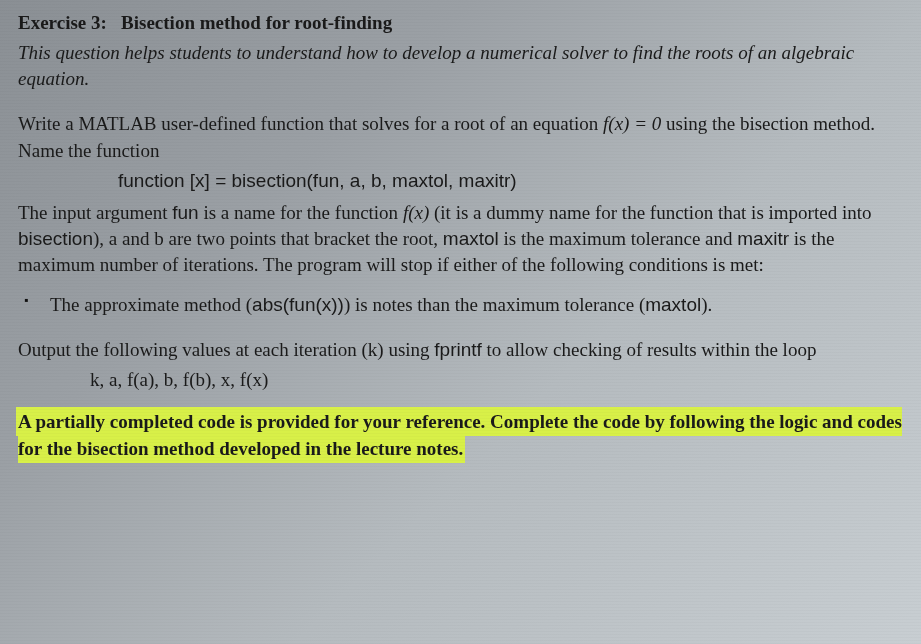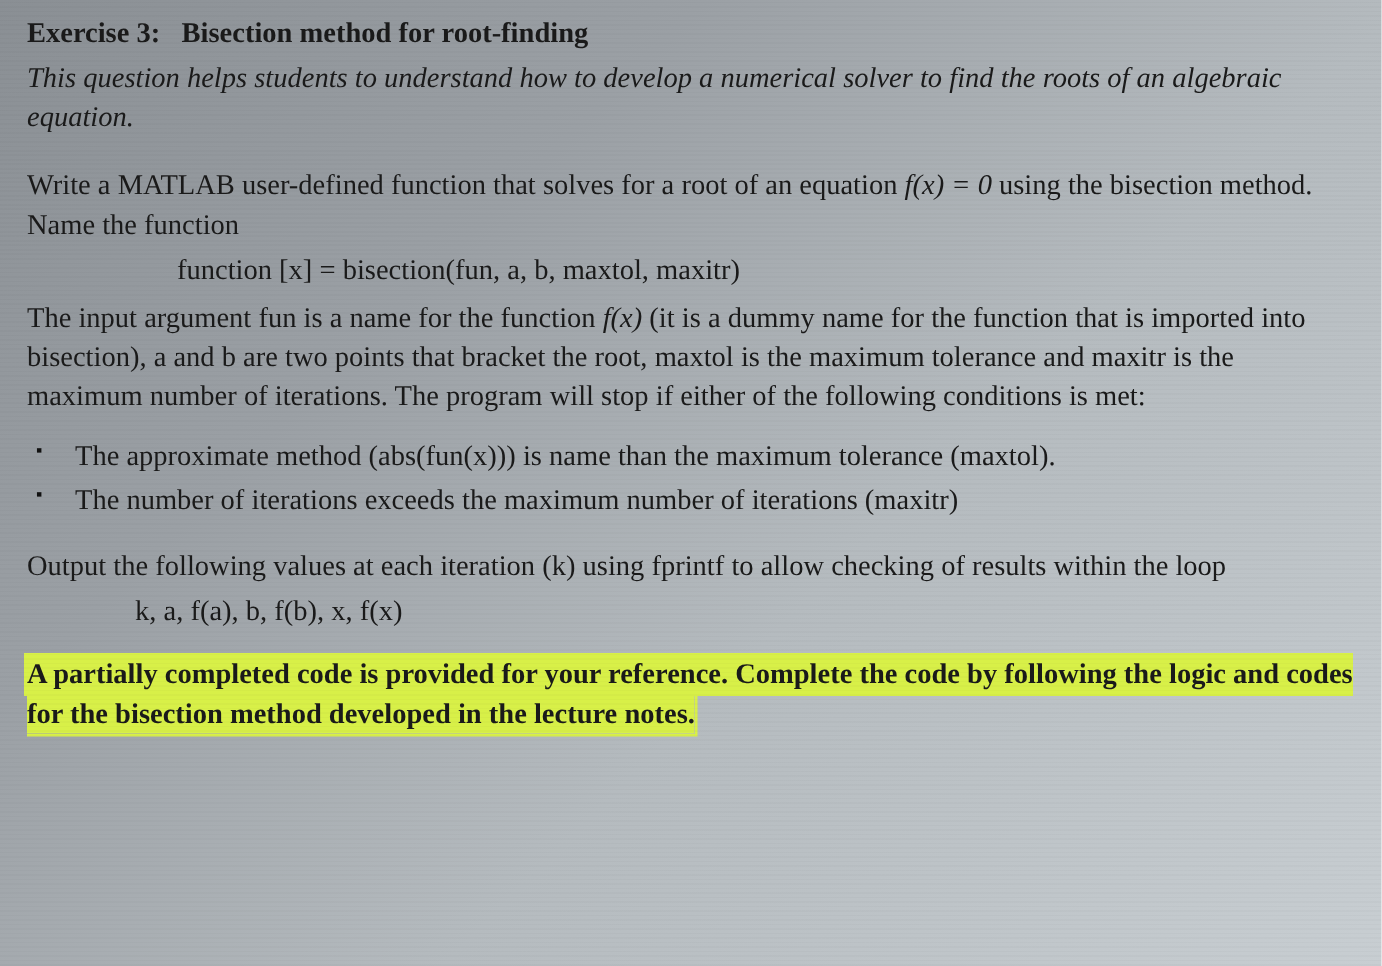--- a/index.html
+++ b/index.html
@@ -19,21 +19,21 @@
     position: absolute;
     inset: 0;
     background: repeating-linear-gradient(0deg, rgba(0,0,0,0.02) 0px, rgba(0,0,0,0.02) 1px, transparent 1px, transparent 3px);
     pointer-events: none;
   }
   .title-line { margin-bottom: 6px; }
   .title-label { font-weight: bold; }
   .title-text { font-weight: bold; }
   .intro { font-style: italic; margin-bottom: 20px; line-height: 1.35; }
   .para { margin-bottom: 6px; line-height: 1.38; }
-  .code { font-family: Liberation Serif, serif; font-size: 19px; }
+  .code { font-family: Liberation Sans, sans-serif; font-size: 19px; }
   .func-sig { text-align: left; padding-left: 100px; margin: 6px 0 8px 0; }
   .math { font-style: italic; font-family: "Times New Roman", serif; }
   ul.conds { list-style: none; margin: 14px 0 18px 0; }
   ul.conds li { position: relative; padding-left: 32px; line-height: 1.38; margin-bottom: 2px; }
   ul.conds li::before {
     content: "▪";
     position: absolute;
     left: 6px;
     top: 0;
     font-size: 12px;
@@ -68,24 +68,21 @@
 </div>
 
 <div class="code func-sig">function [x] = bisection(fun, a, b, maxtol, maxitr)</div>
 
 <div class="para">
   <span>The input argument </span><span class="code">fun</span><span> is a name for the function </span><span class="math">f(x)</span><span> (it is a dummy name for the function that is imported into </span><span class="code">bisection</span><span>), a and b are two points that bracket the root, </span><span class="code">maxtol</span><span> is the maximum tolerance and </span><span class="code">maxitr</span><span> is the maximum number of iterations.  The program will stop if either of the following conditions is met:</span>
 </div>
 
 <ul class="conds">
   <li>
-    <span>The approximate method (</span><span class="code">abs(fun(x))</span><span>) is name than the maximum tolerance (</span><span class="code">maxtol</span><span>).</span>
-  </li>
-  <li>
-    <span>The number of iterations exceeds the maximum number of iterations (</span><span class="code">maxitr</span><span>)</span><span class="code"></span><span></span>
+    <span>The approximate method (</span><span class="code">abs(fun(x))</span><span>) is notes than the maximum tolerance (</span><span class="code">maxtol</span><span>).</span>
   </li>
 </ul>
 
 <div class="para">
   <span>Output the following values at each iteration (k) using </span><span class="code">fprintf</span><span> to allow checking of results within the loop</span>
 </div>
 
 <div class="outvals">
   <span>k, a, f(a), b, f(b), x,  f(x)</span>
 </div>

